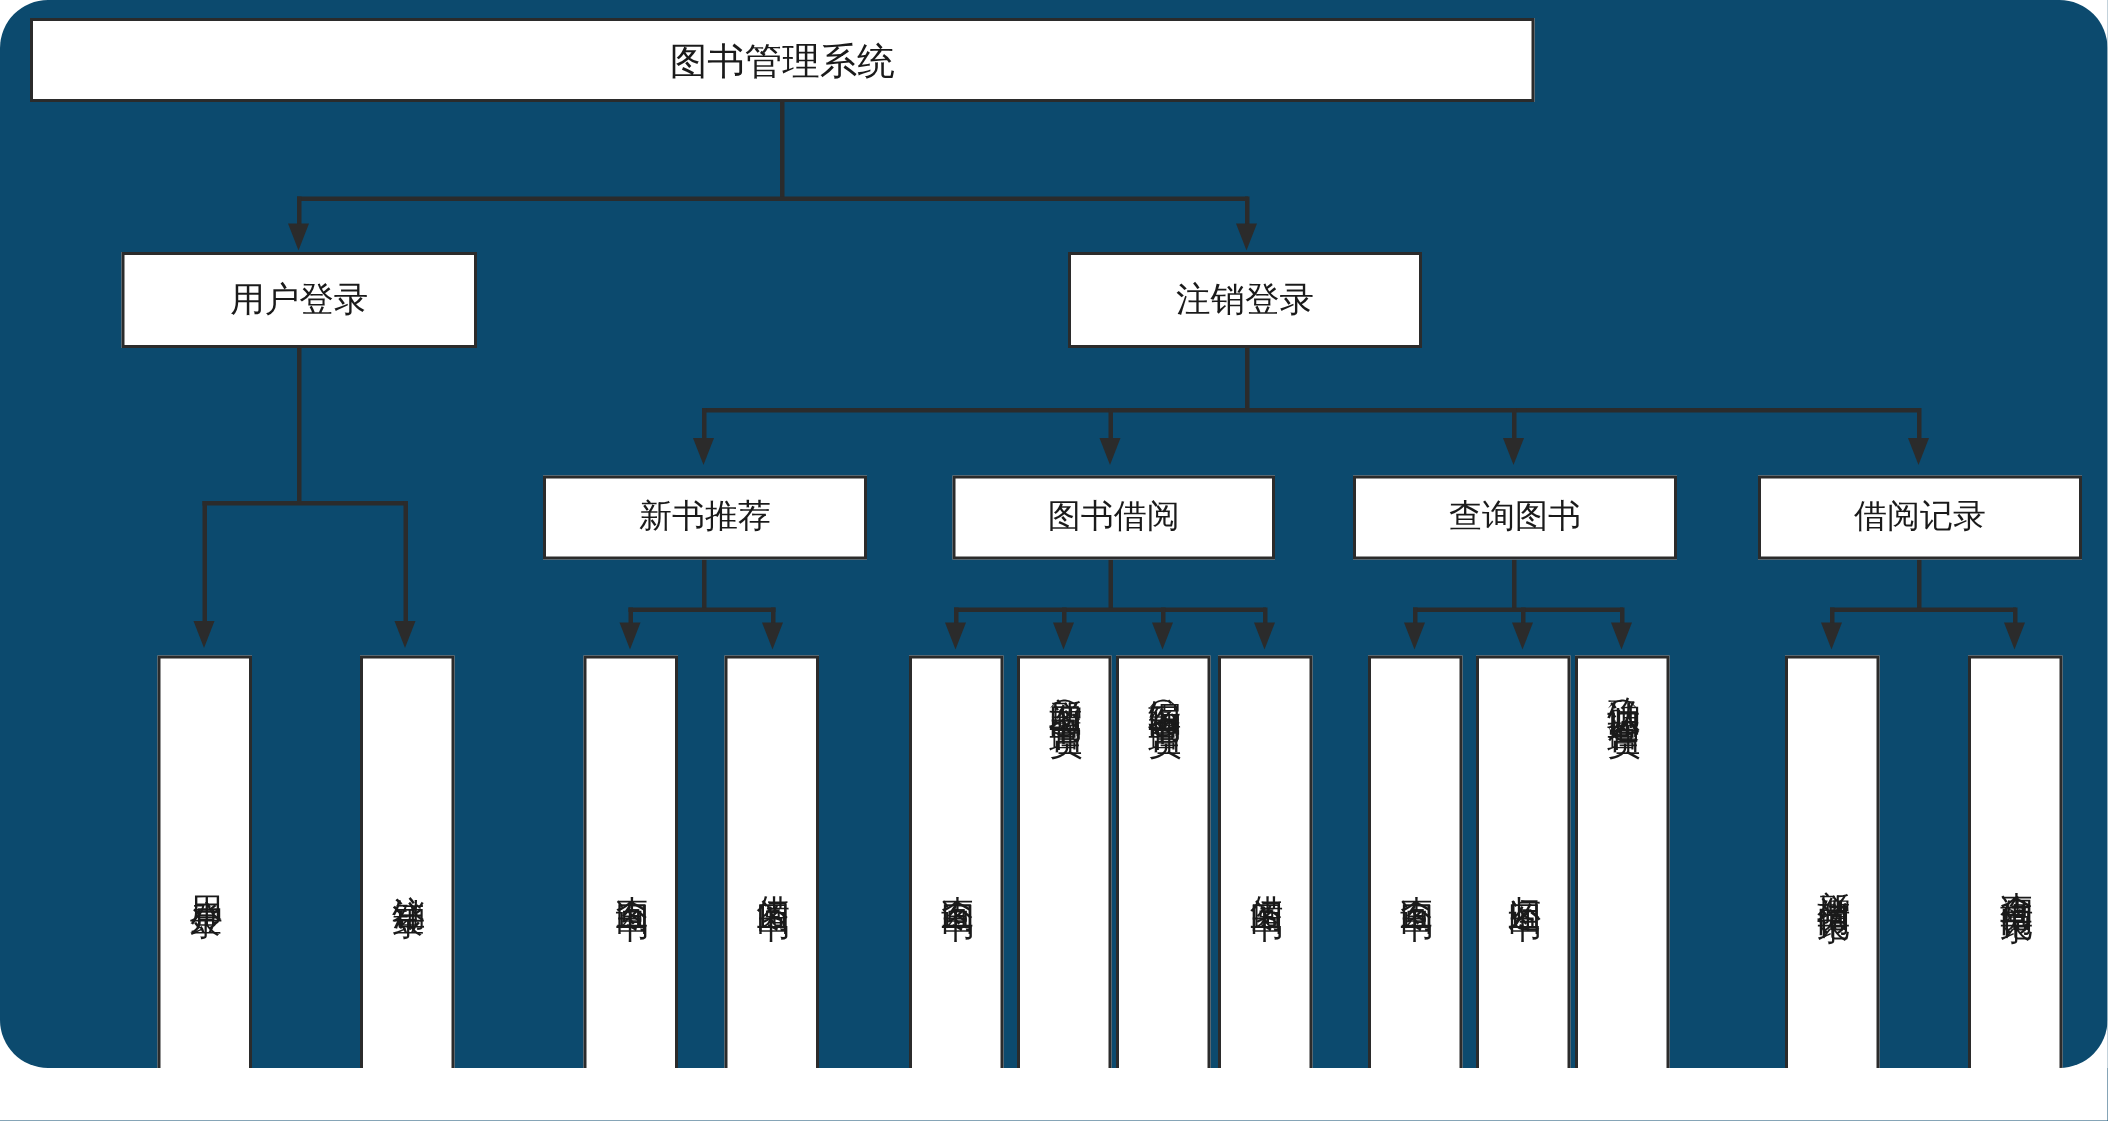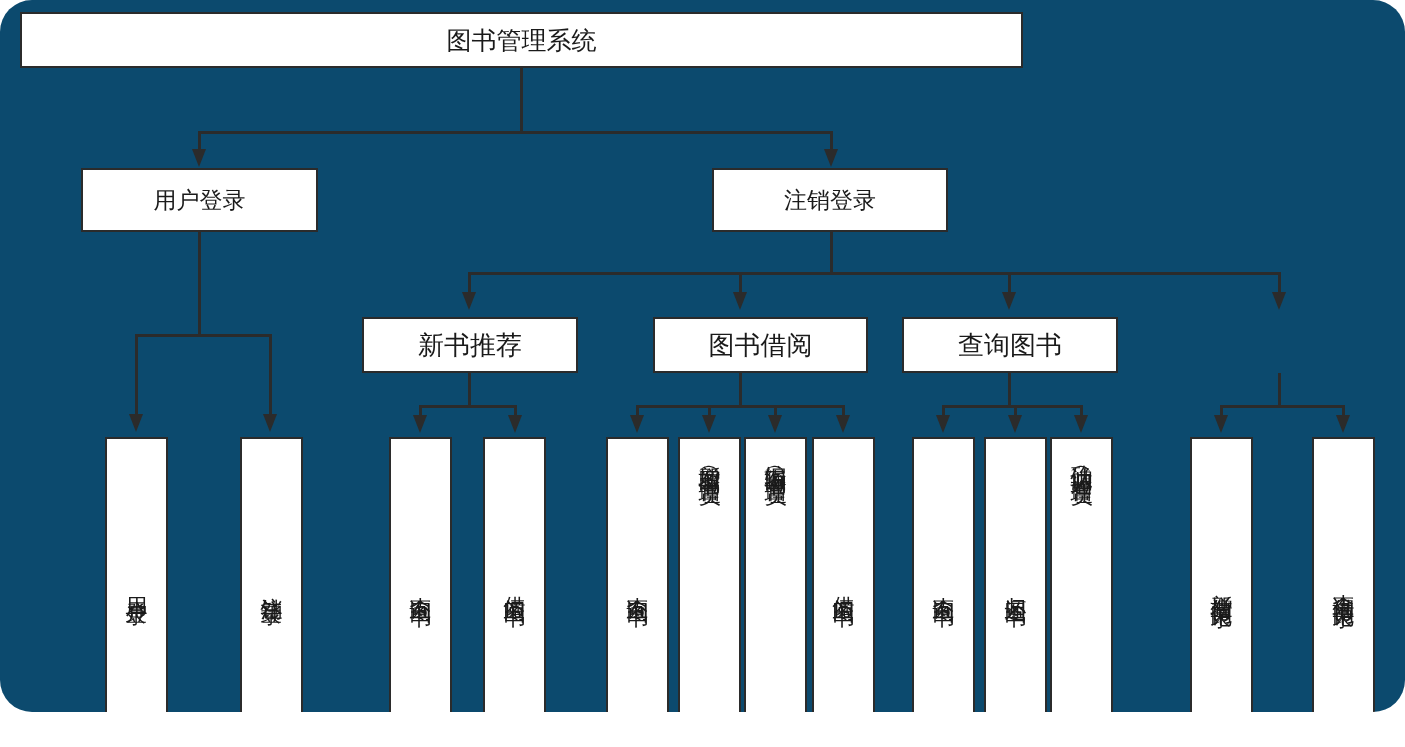--- a/index.html
+++ b/index.html
@@ -31,21 +31,21 @@
     color: #1a1a1a;
   }
   .node .label {
     color: #1a1a1a;
     line-height: 1.0;
     text-align: center;
     white-space: nowrap;
   }
   .node.root .label   { font-size: 25px; }
   .node.level1 .label { font-size: 23px; }
-  .node.level2 .label { font-size: 26px; text-align: center; }
+  .node.level2 .label { font-size: 22px; text-align: center; }
 
   
   .node.leaf {
     align-items: flex-start;
     justify-content: center;
     padding-top: 8px;
   }
   .node.leaf .label {
     writing-mode: vertical-rl;
     text-orientation: upright;
@@ -161,25 +161,28 @@
   <div class="node level1" style="left:81px; top:168px; width:237px; height:64px;">
     <span class="label">用户登录</span>
   </div>
   <div class="node level1" style="left:712px; top:168px; width:236px; height:64px;">
     <span class="label">注销登录</span>
   </div>
 
   <div class="node level2" style="left:362px; top:317px; width:216px; height:56px;">
     <span class="label">新书推荐</span>
   </div>
-  <div class="node level2" style="left:653px; top:317px; width:215px; height:56px;">
+  <div class="node level2" style="left:635px; top:317px; width:215px; height:56px;">
     <span class="label">图书借阅</span>
   </div>
   <div class="node level2" style="left:902px; top:317px; width:216px; height:56px;">
     <span class="label">查询图书</span>
+  </div>
+  <div class="node level2" style="left:1172px; top:317px; width:216px; height:56px;">
+    <span class="label">借阅记录</span>
   </div>
 
   <div class="node leaf centered" style="left:105px; top:437px; width:63px; height:296px;">
     <span class="label">用户登录</span>
   </div>
   <div class="node leaf centered" style="left:240px; top:437px; width:63px; height:296px;">
     <span class="label">注销登录</span>
   </div>
   <div class="node leaf centered" style="left:389px; top:437px; width:63px; height:296px;">
     <span class="label">查询图书</span>

